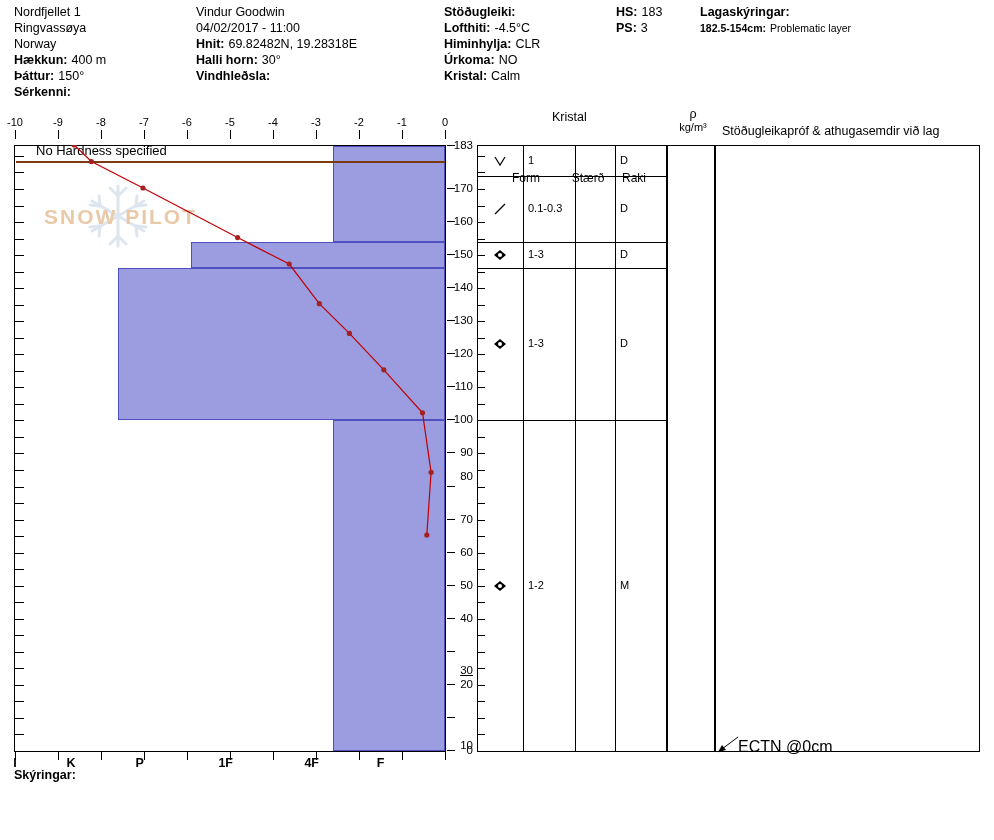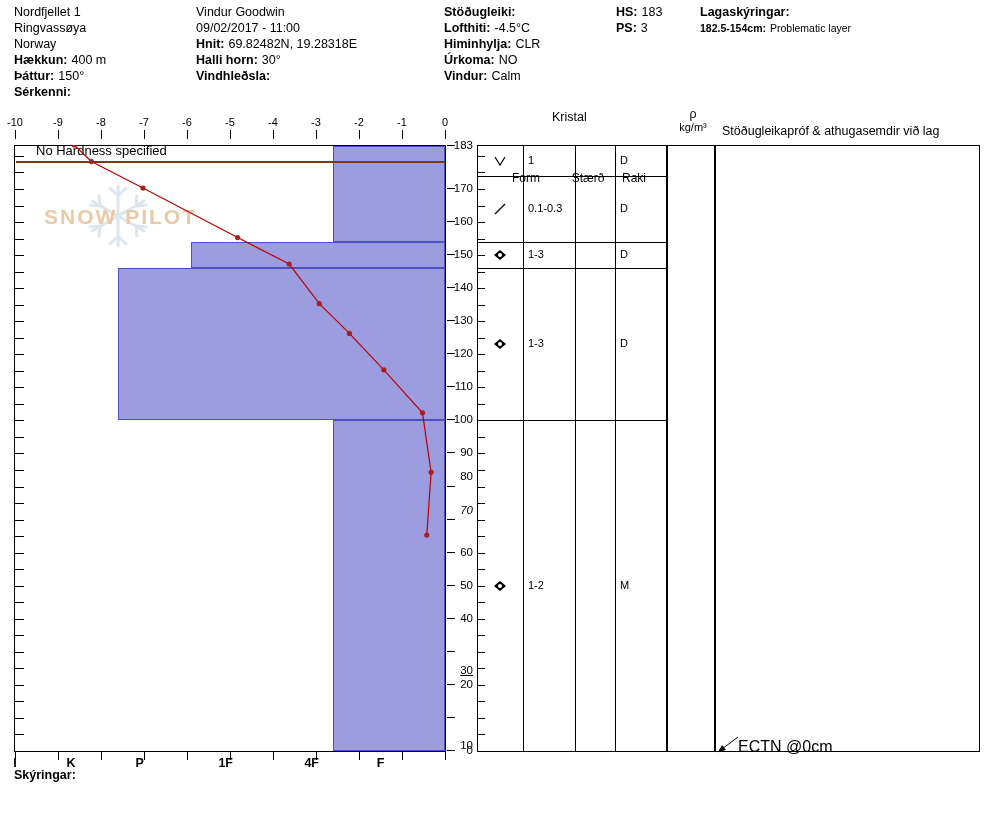--- a/index.html
+++ b/index.html
@@ -72,32 +72,32 @@
   <div class="hrow"><span class="k">Nordfjellet 1</span></div>
   <div class="hrow"><span class="k">Ringvassøya</span></div>
   <div class="hrow"><span class="k">Norway</span></div>
   <div class="hrow"><span class="k lbl-b">Hækkun:</span><span class="v">400 m</span></div>
   <div class="hrow"><span class="k lbl-b">Þáttur:</span><span class="v">150°</span></div>
   <div class="hrow"><span class="k lbl-b">Sérkenni:</span></div>
 </div>
 
 <div class="abs hdr" id="hdr-col2">
   <div class="hrow"><span class="k">Vindur Goodwin</span></div>
-  <div class="hrow"><span class="k">09/02/2017 - 11:00</span></div>
+  <div class="hrow"><span class="k">04/02/2017 - 11:00</span></div>
   <div class="hrow"><span class="k lbl-b">Hnit:</span><span class="v">69.82482N, 19.28318E</span></div>
   <div class="hrow"><span class="k lbl-b">Halli horn:</span><span class="v">30°</span></div>
   <div class="hrow"><span class="k lbl-b">Vindhleðsla:</span></div>
 </div>
 
 <div class="abs hdr" id="hdr-col3">
   <div class="hrow"><span class="k lbl-b">Stöðugleiki:</span></div>
   <div class="hrow"><span class="k lbl-b">Lofthiti:</span><span class="v">-4.5°C</span></div>
   <div class="hrow"><span class="k lbl-b">Himinhylja:</span><span class="v">CLR</span></div>
   <div class="hrow"><span class="k lbl-b">Úrkoma:</span><span class="v">NO</span></div>
-  <div class="hrow"><span class="k lbl-b">Vindur:</span><span class="v">Calm</span></div>
+  <div class="hrow"><span class="k lbl-b">Kristal:</span><span class="v">Calm</span></div>
 </div>
 
 <div class="abs hdr" id="hdr-col4">
   <div class="hrow"><span class="k lbl-b">HS:</span><span class="v">183</span></div>
   <div class="hrow"><span class="k lbl-b">PS:</span><span class="v">3</span></div>
 </div>
 
 <div class="abs hdr" id="hdr-col5">
   <div class="hrow"><span class="k lbl-b">Lagaskýringar:</span></div>
   <div class="hrow" style="font-size:10.5px;"><span class="k lbl-b">182.5-154cm:</span><span class="v" style="font-weight:normal;">Problematic layer</span></div>
@@ -255,21 +255,21 @@
     <div class="dl" style="top: 208.279px;">120</div>
     <div class="dt" style="top: 208.279px;"></div>
     <div class="dl" style="top: 241.339px;">110</div>
     <div class="dt" style="top: 241.339px;"></div>
     <div class="dl" style="top: 274.399px;">100</div>
     <div class="dt" style="top: 274.399px;"></div>
     <div class="dl" style="top: 307.459px;">90</div>
     <div class="dt" style="top: 307.459px;"></div>
     <div class="dl" style="top: 331px;">80</div>
     <div class="dt" style="top: 340.519px;"></div>
-    <div class="dl" style="top: 365px; font-style: italic;">70</div>
+    <div class="dl" style="top: 374px;">70</div>
     <div class="dt" style="top: 373.579px;"></div>
     <div class="dl" style="top: 406.639px;">60</div>
     <div class="dt" style="top: 406.639px;"></div>
     <div class="dl" style="top: 439.699px;">50</div>
     <div class="dt" style="top: 439.699px;"></div>
     <div class="dl" style="top: 472.76px;">40</div>
     <div class="dt" style="top: 472.76px;"></div>
     <div class="dl" style="top: 525px; text-decoration: underline;">30</div>
     <div class="dt" style="top: 505.82px;"></div>
     <div class="dl" style="top: 538.88px;">20</div>

